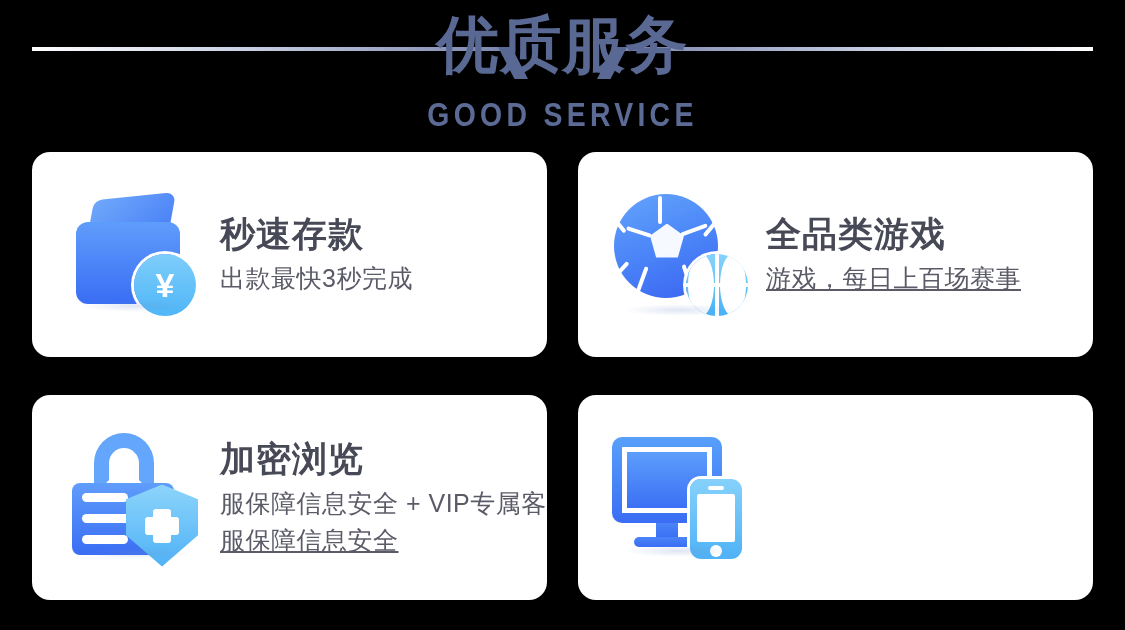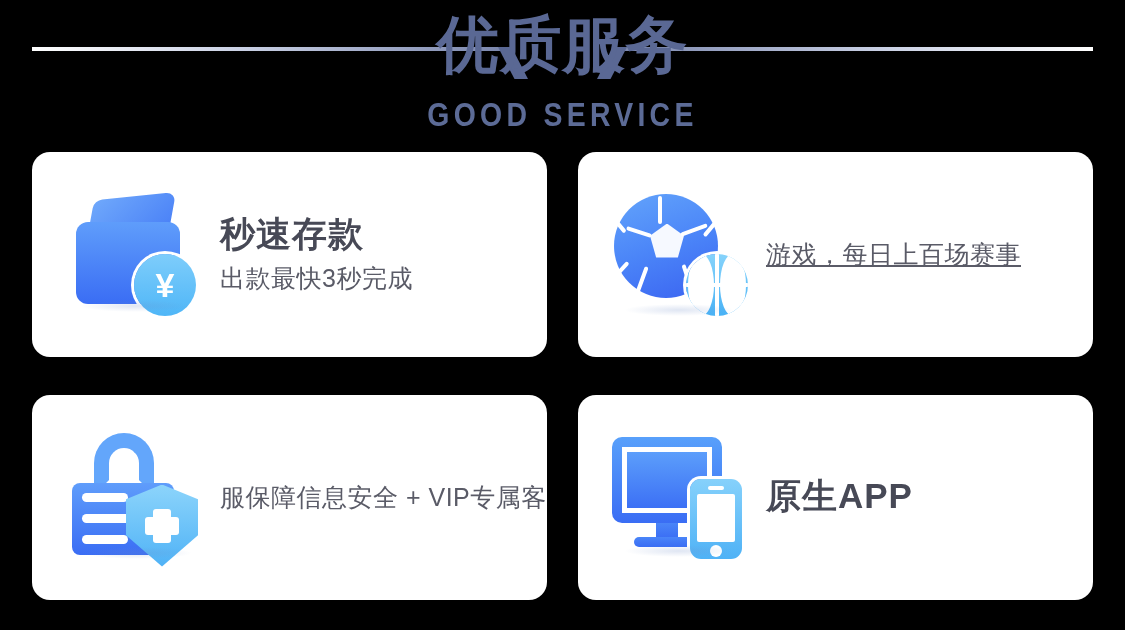--- a/index.html
+++ b/index.html
@@ -346,42 +346,45 @@
           <div class="basket">
             <div class="bl bl-v"></div>
             <div class="bl bl-h"></div>
             <div class="bl bl-c1"></div>
             <div class="bl bl-c2"></div>
           </div>
           <div class="icon-shadow"></div>
         </div>
       </div>
       <div class="card-text">
+        <div class="card-title">全品类游戏</div>
         <div class="card-sub">
           <span class="l2">游戏，每日上百场赛事</span>
         </div>
       </div>
     </div>
 
     <div class="card">
       <div class="icon-wrap">
         <div class="lock">
           <div class="lock-shackle"></div>
           <div class="lock-body">
             <div class="lock-slot ls1"></div>
             <div class="lock-slot ls2"></div>
             <div class="lock-slot ls3"></div>
           </div>
           <div class="shield"></div>
           <div class="icon-shadow"></div>
         </div>
       </div>
       <div class="card-text">
+        <div class="card-title">加密浏览</div>
         <div class="card-sub">
           <span class="l1">服保障信息安全 + VIP专属客</span>
+          <span class="l2">服保障信息安全</span>
         </div>
       </div>
     </div>
 
     <div class="card">
       <div class="icon-wrap">
         <div class="devices">
           <div class="monitor-frame">
             <div class="monitor-screen"></div>
           </div>
@@ -389,20 +392,19 @@
           <div class="monitor-base"></div>
           <div class="phone">
             <div class="phone-speaker"></div>
             <div class="phone-screen"></div>
             <div class="phone-home"></div>
           </div>
           <div class="icon-shadow"></div>
         </div>
       </div>
       <div class="card-text">
-        <div class="card-title">原生APP</div>
         <div class="card-sub">
         </div>
       </div>
     </div>
 
   </div>
 </div>
 
 </body></html>

